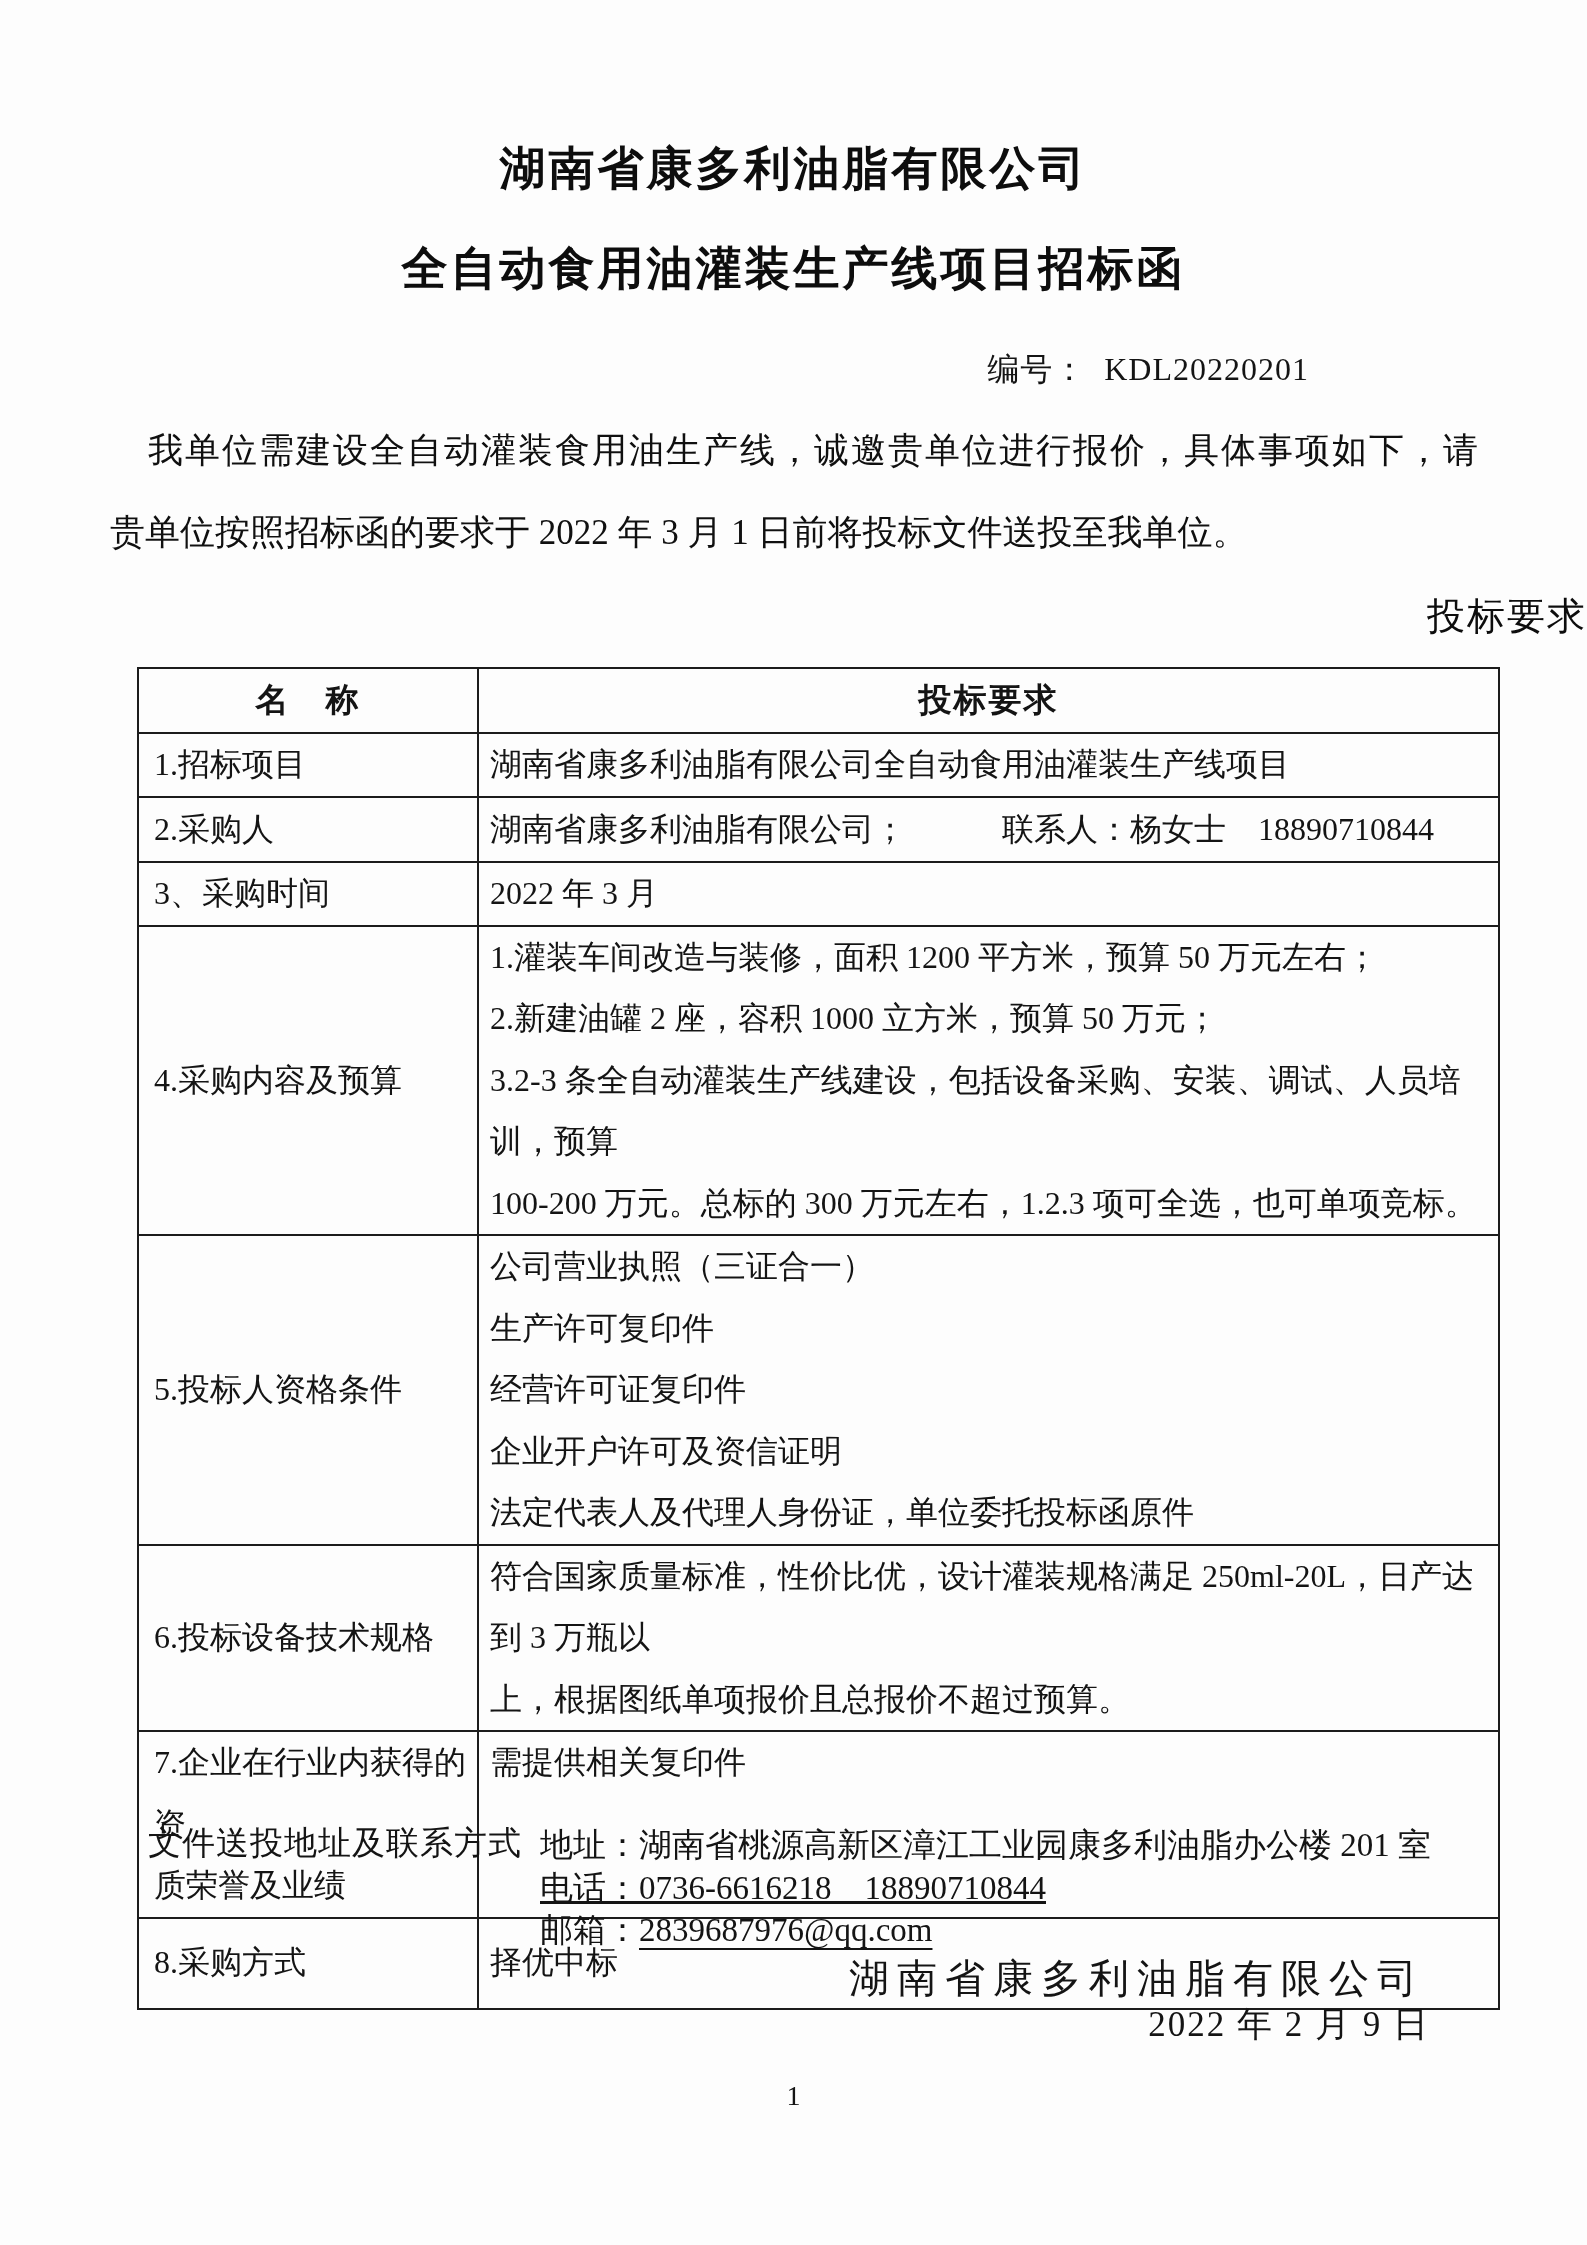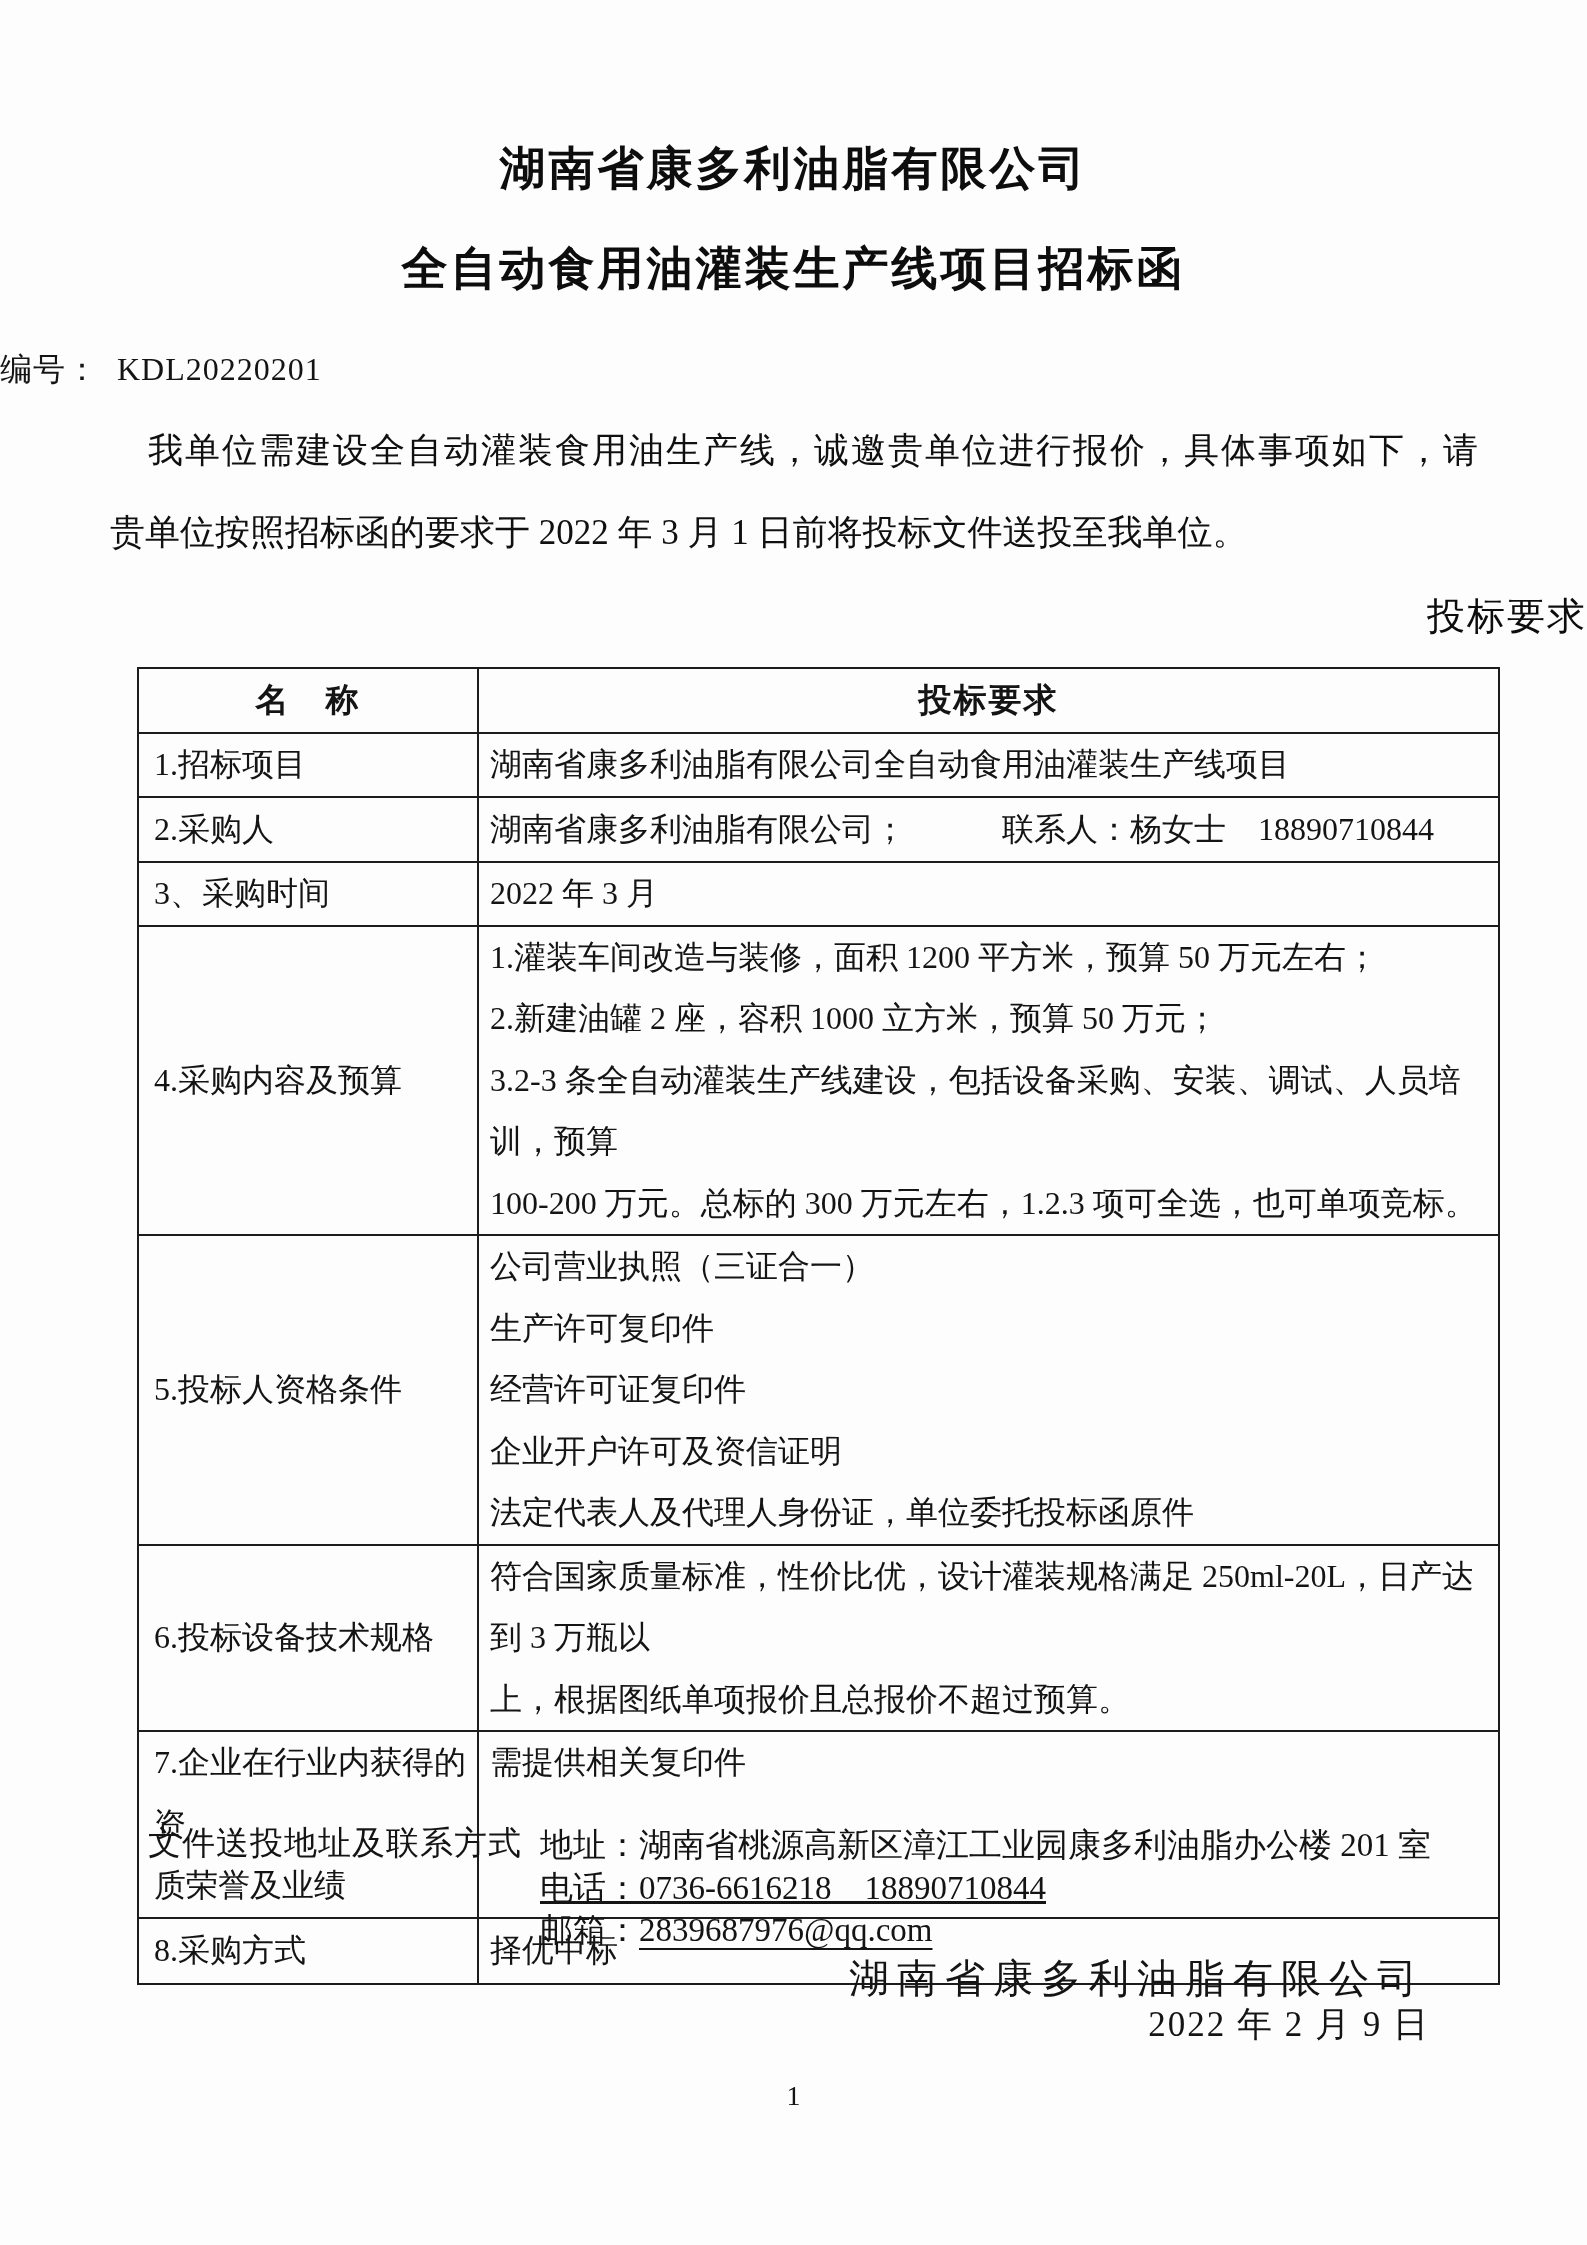--- a/index.html
+++ b/index.html
@@ -23,21 +23,21 @@
     font-size: 46px;
     letter-spacing: 3px;
     color: #0d0d0d;
     white-space: nowrap;
   }
   .title1 { top: 138px; }
   .title2 { top: 238px; }
 
   .doc-number {
     top: 348px; left: 0; width: 1309px;
-    text-align: left;
+    text-align: right;
     font-size: 32px;
     letter-spacing: 1px;
     white-space: pre;
   }
 
   .intro-line {
     font-size: 35px;
     line-height: 44px;
     color: #101010;
   }
@@ -189,21 +189,21 @@
       <tr style="height:124px">
         <td class="label">6.投标设备技术规格</td>
         <td class="content">符合国家质量标准，性价比优，设计灌装规格满足 250ml-20L，日产达到 3 万瓶以
 上，根据图纸单项报价且总报价不超过预算。</td>
       </tr>
       <tr style="height:125px">
         <td class="label">7.企业在行业内获得的资
 质荣誉及业绩</td>
         <td class="content vtop">需提供相关复印件</td>
       </tr>
-      <tr style="height:66px">
+      <tr style="height:91px">
         <td class="label">8.采购方式</td>
         <td class="content">择优中标</td>
       </tr>
     </tbody>
   </table>
 
   <div class="abs footer-contact-label">文件送投地址及联系方式</div>
 
   <div class="abs footer-line fl-address">地址：湖南省桃源高新区漳江工业园康多利油脂办公楼 201 室</div>
   <div class="abs footer-line fl-phone">电话：0736-6616218    18890710844</div>

